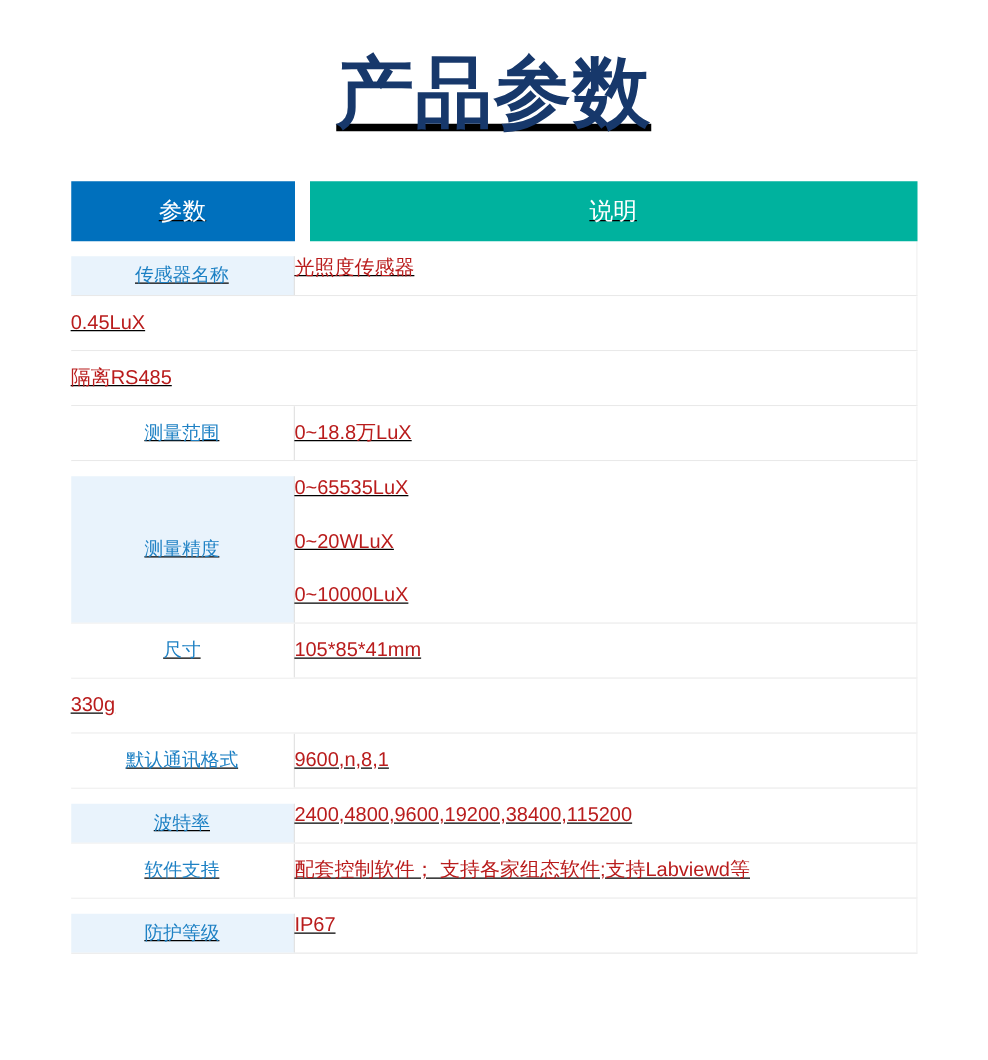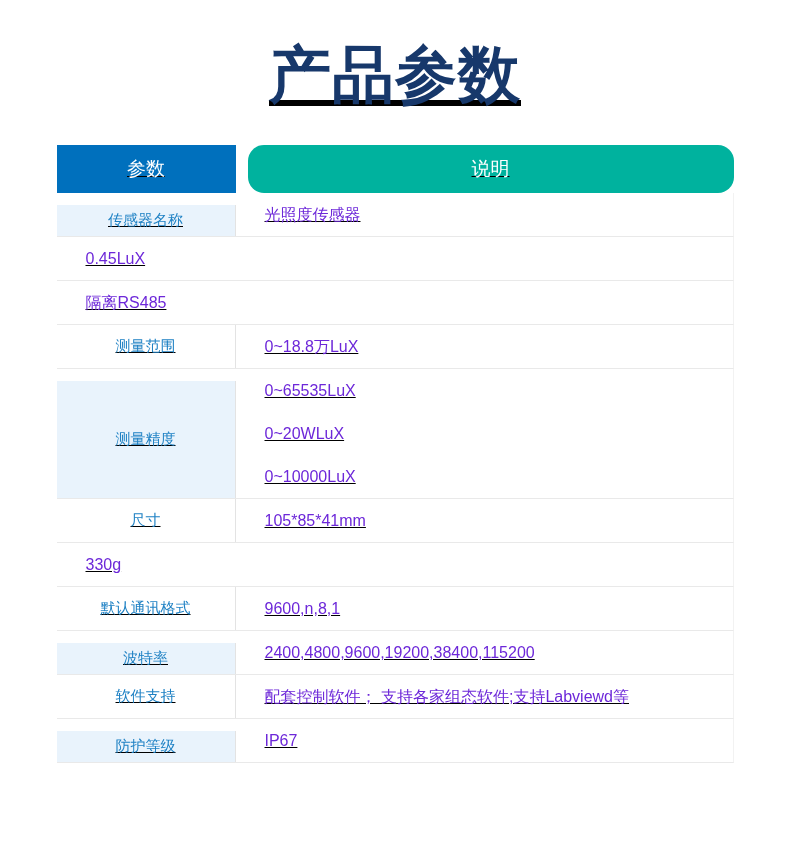--- a/index.html
+++ b/index.html
@@ -44,21 +44,20 @@
     font-size: 19px;
     font-weight: 400;
   }
   .th-param {
     width: 179px;
     background: #0070bd;
   }
   .th-desc {
     flex: 1;
     background: #00b29e;
-    border-radius: 16px;
   }
   .tr {
     display: flex;
     min-height: 44px;
     border-bottom: 1px solid #e9e9e9;
     border-right: 1px solid #f2f2f2;
     background: #ffffff;
   }
   .td-param {
     width: 179px;
@@ -72,22 +71,21 @@
   }
   .tr.alt .td-param {
     background: #e9f3fc;
     margin-top: 12px;
   }
   .td-desc {
     flex: 1;
     display: flex;
     flex-direction: column;
     justify-content: center;
-    padding-left: 29px;
-    color: #6d28d9;
+    color: #b91c1c;
     font-size: 16px;
   }
   .desc-line {
     height: 43px;
     line-height: 43px;
     white-space: nowrap;
   }
 </style>
 </head>
 <body>

